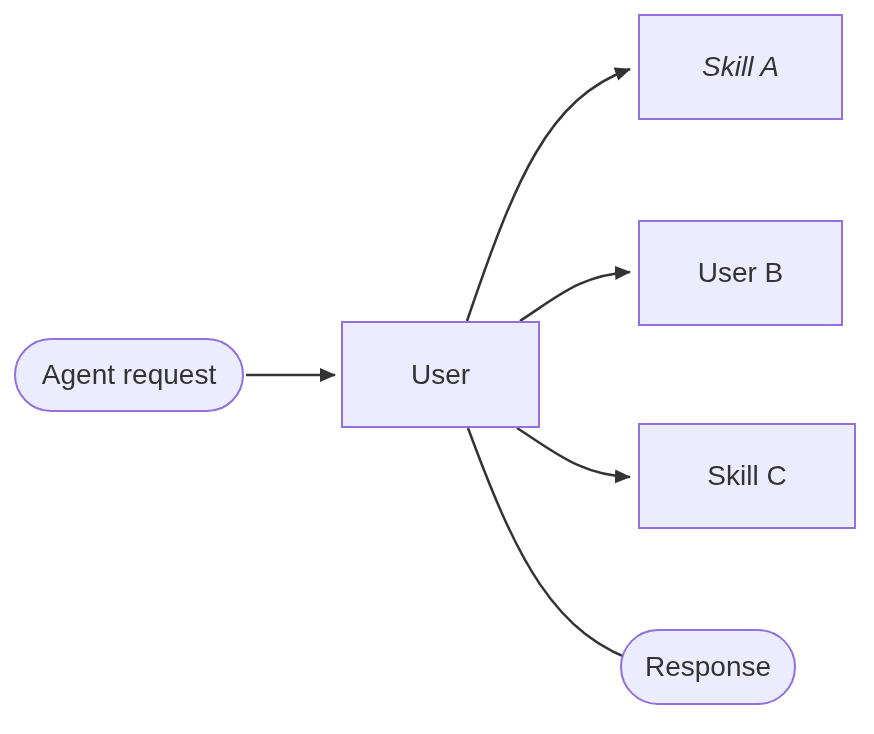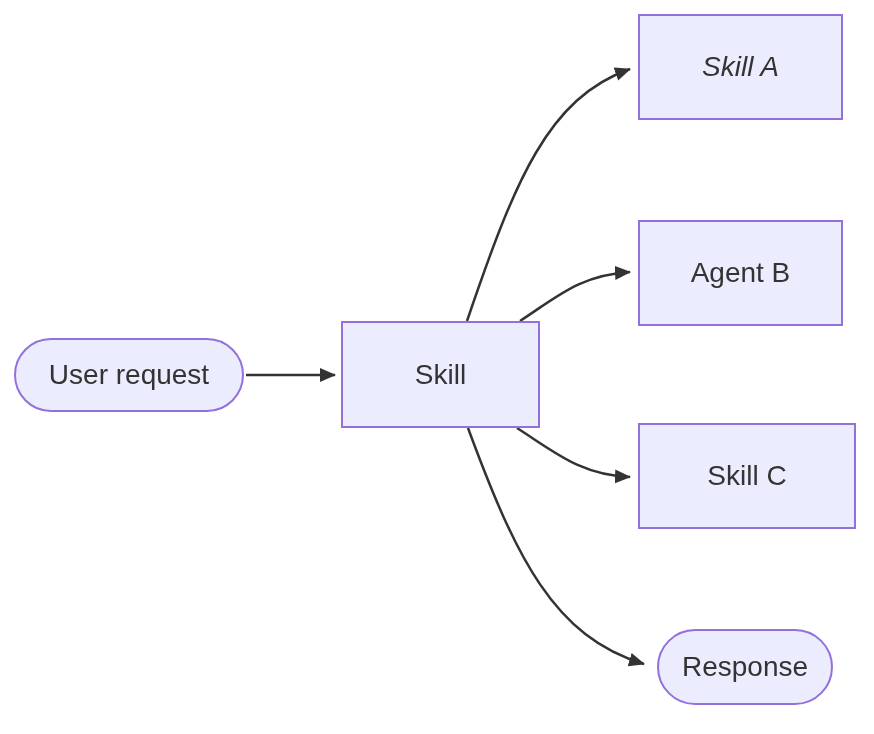--- a/index.html
+++ b/index.html
@@ -35,21 +35,21 @@
     white-space: nowrap;
   }
   .stadium { border-radius: 38px; }
   .rect { border-radius: 0; }
 
   .node-user-request { left: 14px;  top: 338px; width: 230px; height: 74px; }
   .node-agent        { left: 341px; top: 321px; width: 199px; height: 107px; }
   .node-skill-a      { left: 638px; top: 14px;  width: 205px; height: 106px; font-style: italic; }
   .node-skill-b      { left: 638px; top: 220px; width: 205px; height: 106px; }
   .node-skill-c      { left: 638px; top: 423px; width: 218px; height: 106px; }
-  .node-response     { left: 657px; top: 629px; width: 176px; height: 76px; text-align: center; }
+  .node-response     { left: 620px; top: 629px; width: 176px; height: 76px; text-align: center; }
 
   .edge-path {
     fill: none;
     stroke: #333333;
     stroke-width: 2.5px;
   }
 </style>
 </head>
 <body>
 
@@ -62,33 +62,33 @@
       </marker>
     </defs>
     <path class="edge-path" d="M246,375 L335,375" marker-end="url(#arrowhead)"></path>
     <path class="edge-path" d="M467,321 C515,180 548,98 630,69" marker-end="url(#arrowhead)"></path>
     <path class="edge-path" d="M520,321 C557,297 580,275 630,272" marker-end="url(#arrowhead)"></path>
     <path class="edge-path" d="M517,428 C556,453 581,475 630,477" marker-end="url(#arrowhead)"></path>
     <path class="edge-path" d="M468,428 C516,558 554,637 644,664" marker-end="url(#arrowhead)"></path>
   </svg>
 
   <div class="node stadium node-user-request">
-    <span>User request</span>
+    <span>Agent request</span>
   </div>
 
   <div class="node rect node-agent">
-    <span>Skill</span>
+    <span>User</span>
   </div>
 
   <div class="node rect node-skill-a">
     <span>Skill A</span>
   </div>
 
   <div class="node rect node-skill-b">
-    <span>Agent B</span>
+    <span>User B</span>
   </div>
 
   <div class="node rect node-skill-c">
     <span>Skill C</span>
   </div>
 
   <div class="node stadium node-response">
     <span>Response</span>
   </div>
 

